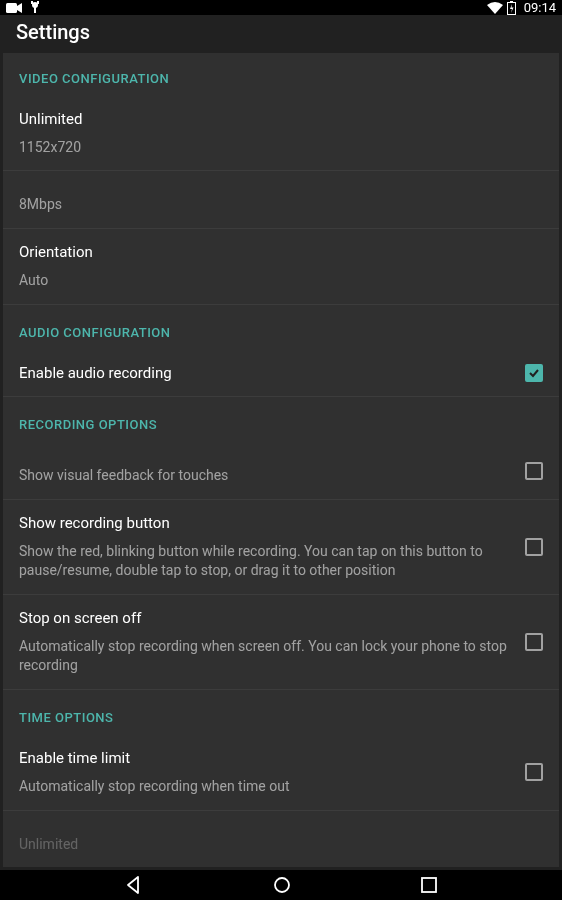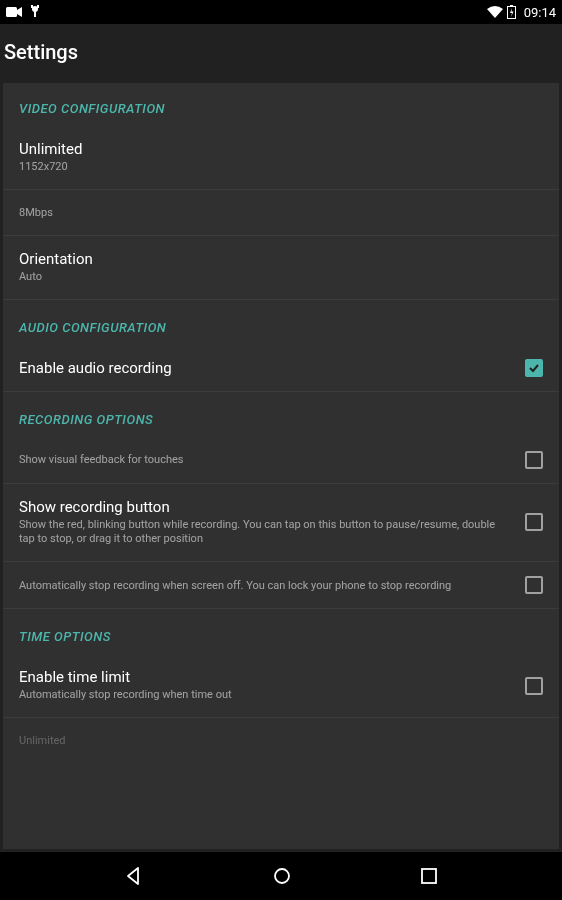--- a/index.html
+++ b/index.html
@@ -24,53 +24,52 @@
     }
     .status-left { display: flex; gap: 8px; align-items: center; }
     .status-right { margin-left: auto; display: flex; gap: 4px; align-items: center; }
     .status-bar svg { display: block; }
     .status-time { font-size: 13px; margin-left: 4px; }
     .app-bar {
       height: 56px;
       background: #212121;
       display: flex;
       align-items: center;
-      padding: 0 4px;
+      padding: 0 16px;
     }
     .app-bar-title { font-size: 20px; font-weight: 500; color: #fff; }
     .content-outer {
       flex: 1;
       background: #212121;
       padding: 3px;
     }
     .content {
       height: 100%;
       background: #303030;
       overflow-y: auto;
     }
     .section-header {
       color: #4db6ac;
       font-size: 13px;
       font-weight: 500;
       text-transform: uppercase;
       padding: 20px 16px 10px;
       letter-spacing: 0.5px;
-      font-style: italic;
     }
     .settings-item {
       padding: 14px 16px;
       display: flex;
       align-items: center;
       border-bottom: 1px solid rgba(255,255,255,0.06);
       cursor: pointer;
     }
     .settings-item-text { flex: 1; padding-right: 12px; }
     .settings-item-title { font-size: 15px; color: #fff; }
     .settings-item-title.disabled { color: rgba(255,255,255,0.3); }
-    .settings-item-sub { font-size: 11px; color: rgba(255,255,255,0.55); margin-top: 2px; line-height: 1.35; }
+    .settings-item-sub { font-size: 14px; color: rgba(255,255,255,0.55); margin-top: 10px; line-height: 1.35; }
     .settings-item-sub.disabled { color: rgba(255,255,255,0.25); }
     .checkbox {
       width: 18px; height: 18px;
       border: 2px solid rgba(255,255,255,0.55);
       border-radius: 2px;
       display: flex; align-items: center; justify-content: center;
       flex-shrink: 0;
     }
     .checkbox.checked {
       background: #4db6ac;
@@ -182,20 +181,21 @@
         <div class="settings-item-text">
           <div class="settings-item-title">Show recording button</div>
           <div class="settings-item-sub">Show the red, blinking button while recording. You can tap on this button to pause/resume, double tap to stop, or drag it to other position</div>
         </div>
         <div class="checkbox">
           
         </div>
       </div>
       <div class="settings-item">
         <div class="settings-item-text">
+          <div class="settings-item-title">Stop on screen off</div>
           <div class="settings-item-sub">Automatically stop recording when screen off. You can lock your phone to stop recording</div>
         </div>
         <div class="checkbox">
           
         </div>
       </div>
     </div>
 
     <div class="section-wrap">
       <div class="section-header">TIME OPTIONS</div>

